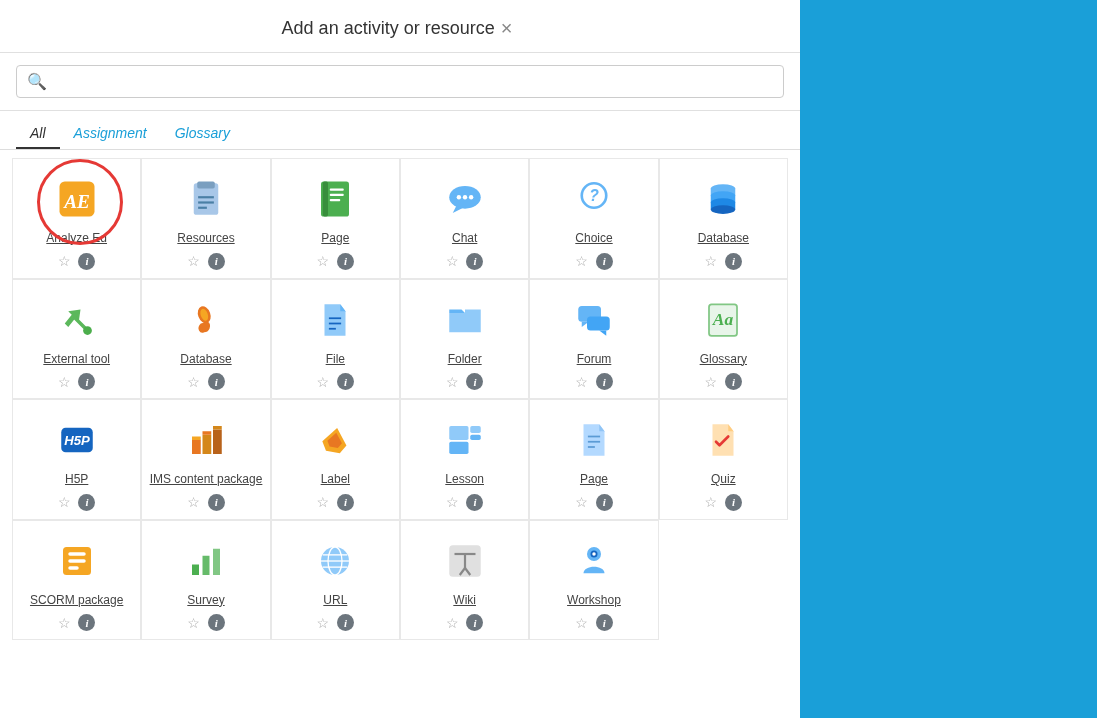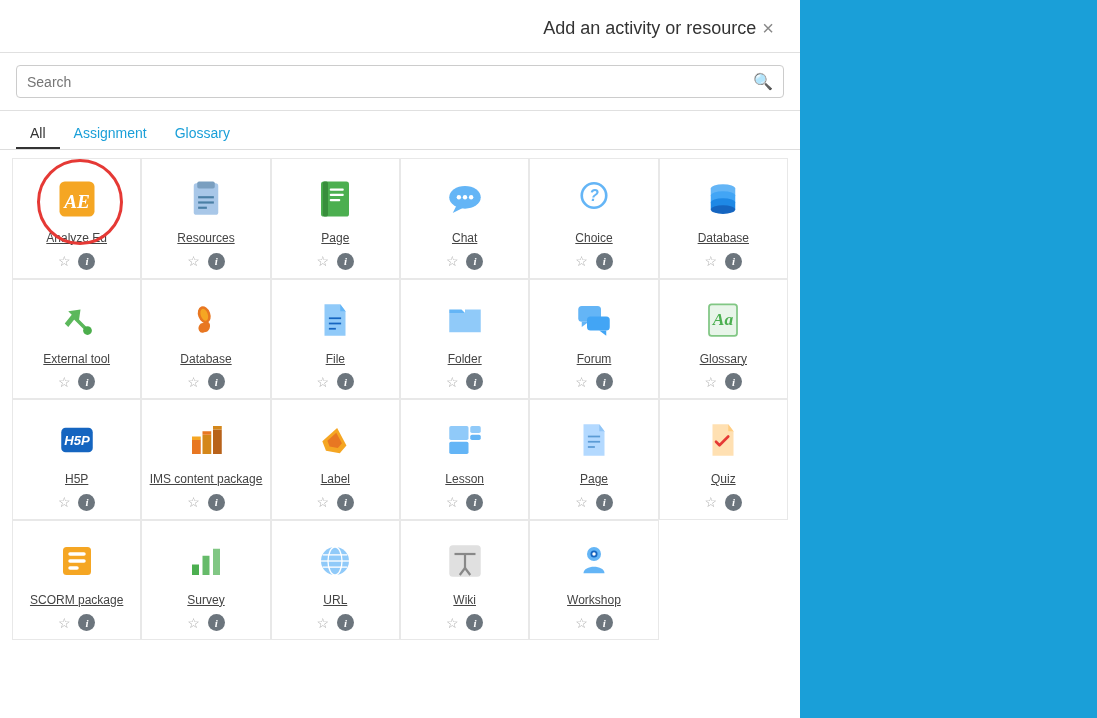--- a/index.html
+++ b/index.html
@@ -14,21 +14,21 @@
     }
     .modal-overlay {
       width: 800px;
       height: 718px;
       background: #fff;
       display: flex;
       flex-direction: column;
     }
     .modal-header {
       display: flex;
-      justify-content: flex-end;
+      justify-content: center;
       align-items: center;
       padding: 16px 20px 12px 20px;
       border-bottom: 1px solid #e0e0e0;
     }
     .modal-title {
       font-size: 18px;
       color: #333;
       font-weight: 400;
     }
     .close-btn {
@@ -73,20 +73,21 @@
       padding: 6px 14px;
       font-size: 14px;
       cursor: pointer;
       border-bottom: 2px solid transparent;
       color: #1a9fd8;
       background: none;
       border-top: none;
       border-left: none;
       border-right: none;
       text-decoration: none;
+      font-style: italic;
     }
     .tab.active {
       color: #333;
       border-bottom: 2px solid #333;
       font-weight: 500;
     }
     .grid-container {
       flex: 1;
       overflow-y: auto;
       padding: 8px 12px 12px 12px;
@@ -171,21 +172,20 @@
 <body>
 
 <div class="modal-overlay">
   <div class="modal-header">
     <span class="modal-title">Add an activity or resource</span>
     <button class="close-btn">×</button>
   </div>
 
   <div class="search-bar">
     <div class="search-input-wrap">
-      <input class="search-input" type="text" placeholder="Search" style="">
       <span class="search-icon">🔍</span>
     </div>
   </div>
 
   <div class="tabs">
     <button class="tab active">All</button>
     <button class="tab">Assignment</button>
     <button class="tab">Glossary</button>
   </div>
 

